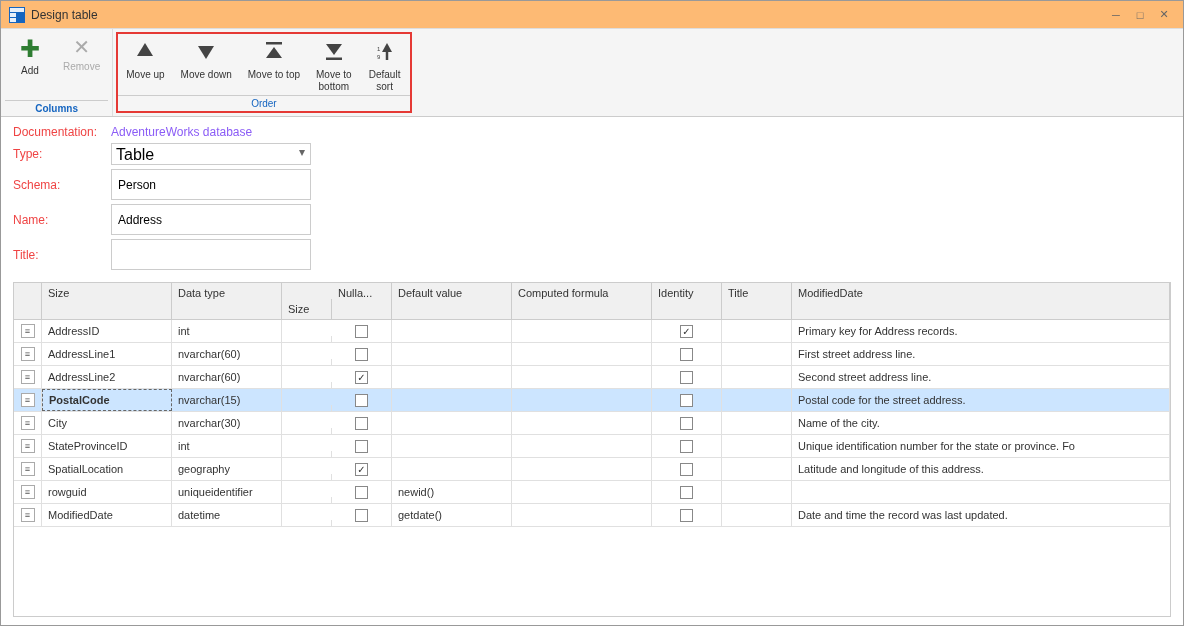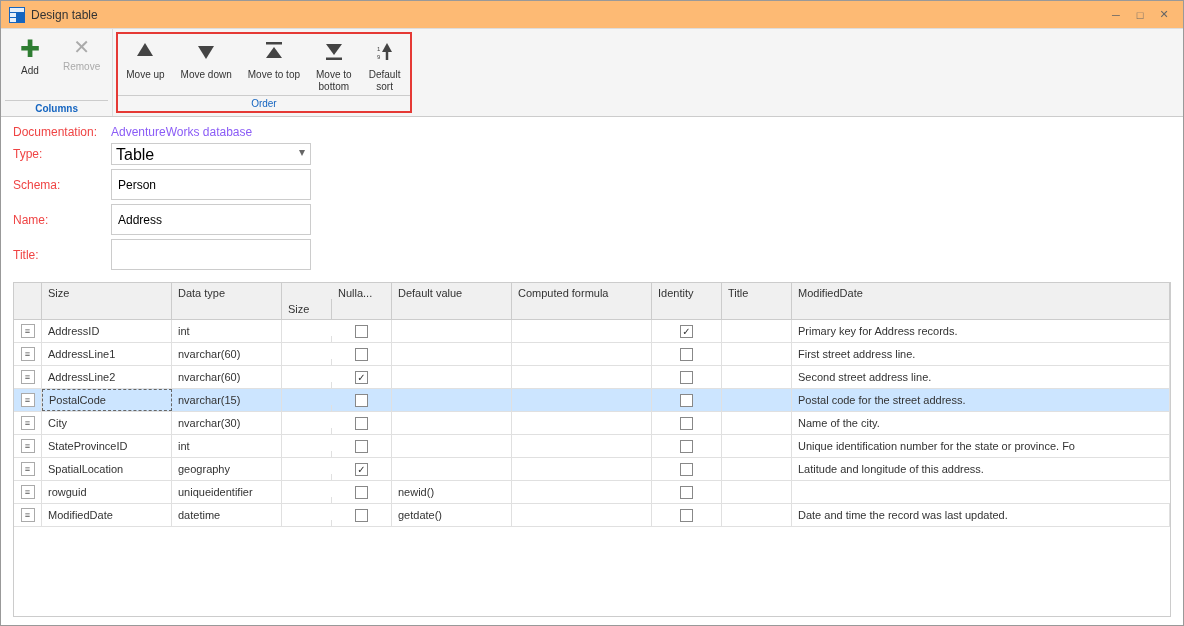--- a/index.html
+++ b/index.html
@@ -63,21 +63,21 @@
     .col-computed { width: 140px; min-width: 140px; }
     .col-identity { width: 70px; min-width: 70px; justify-content: center; }
     .col-title { width: 70px; min-width: 70px; }
     .col-desc { flex: 1; min-width: 200px; }
 
     .row-icon { width: 14px; height: 14px; background: #fff; border: 1px solid #aaa; display: flex; align-items: center; justify-content: center; font-size: 9px; color: #555; }
     
     .checkbox-display { width: 13px; height: 13px; border: 1px solid #888; background: white; display: flex; align-items: center; justify-content: center; font-size: 10px; }
     .checkbox-display.checked::after { content: '✓'; color: #333; }
 
-    .col-name.selected-cell { border: 1px dashed #666; }
+    .col-name.selected-cell { border: 1px dashed #666; font-weight: bold; }
   </style>
 </head>
 <body>
 
 <div class="window">
 
   <div class="title-bar">
     <div class="title-bar-left">
       <div class="title-icon">
         <svg viewBox="0 0 14 14" fill="white">

